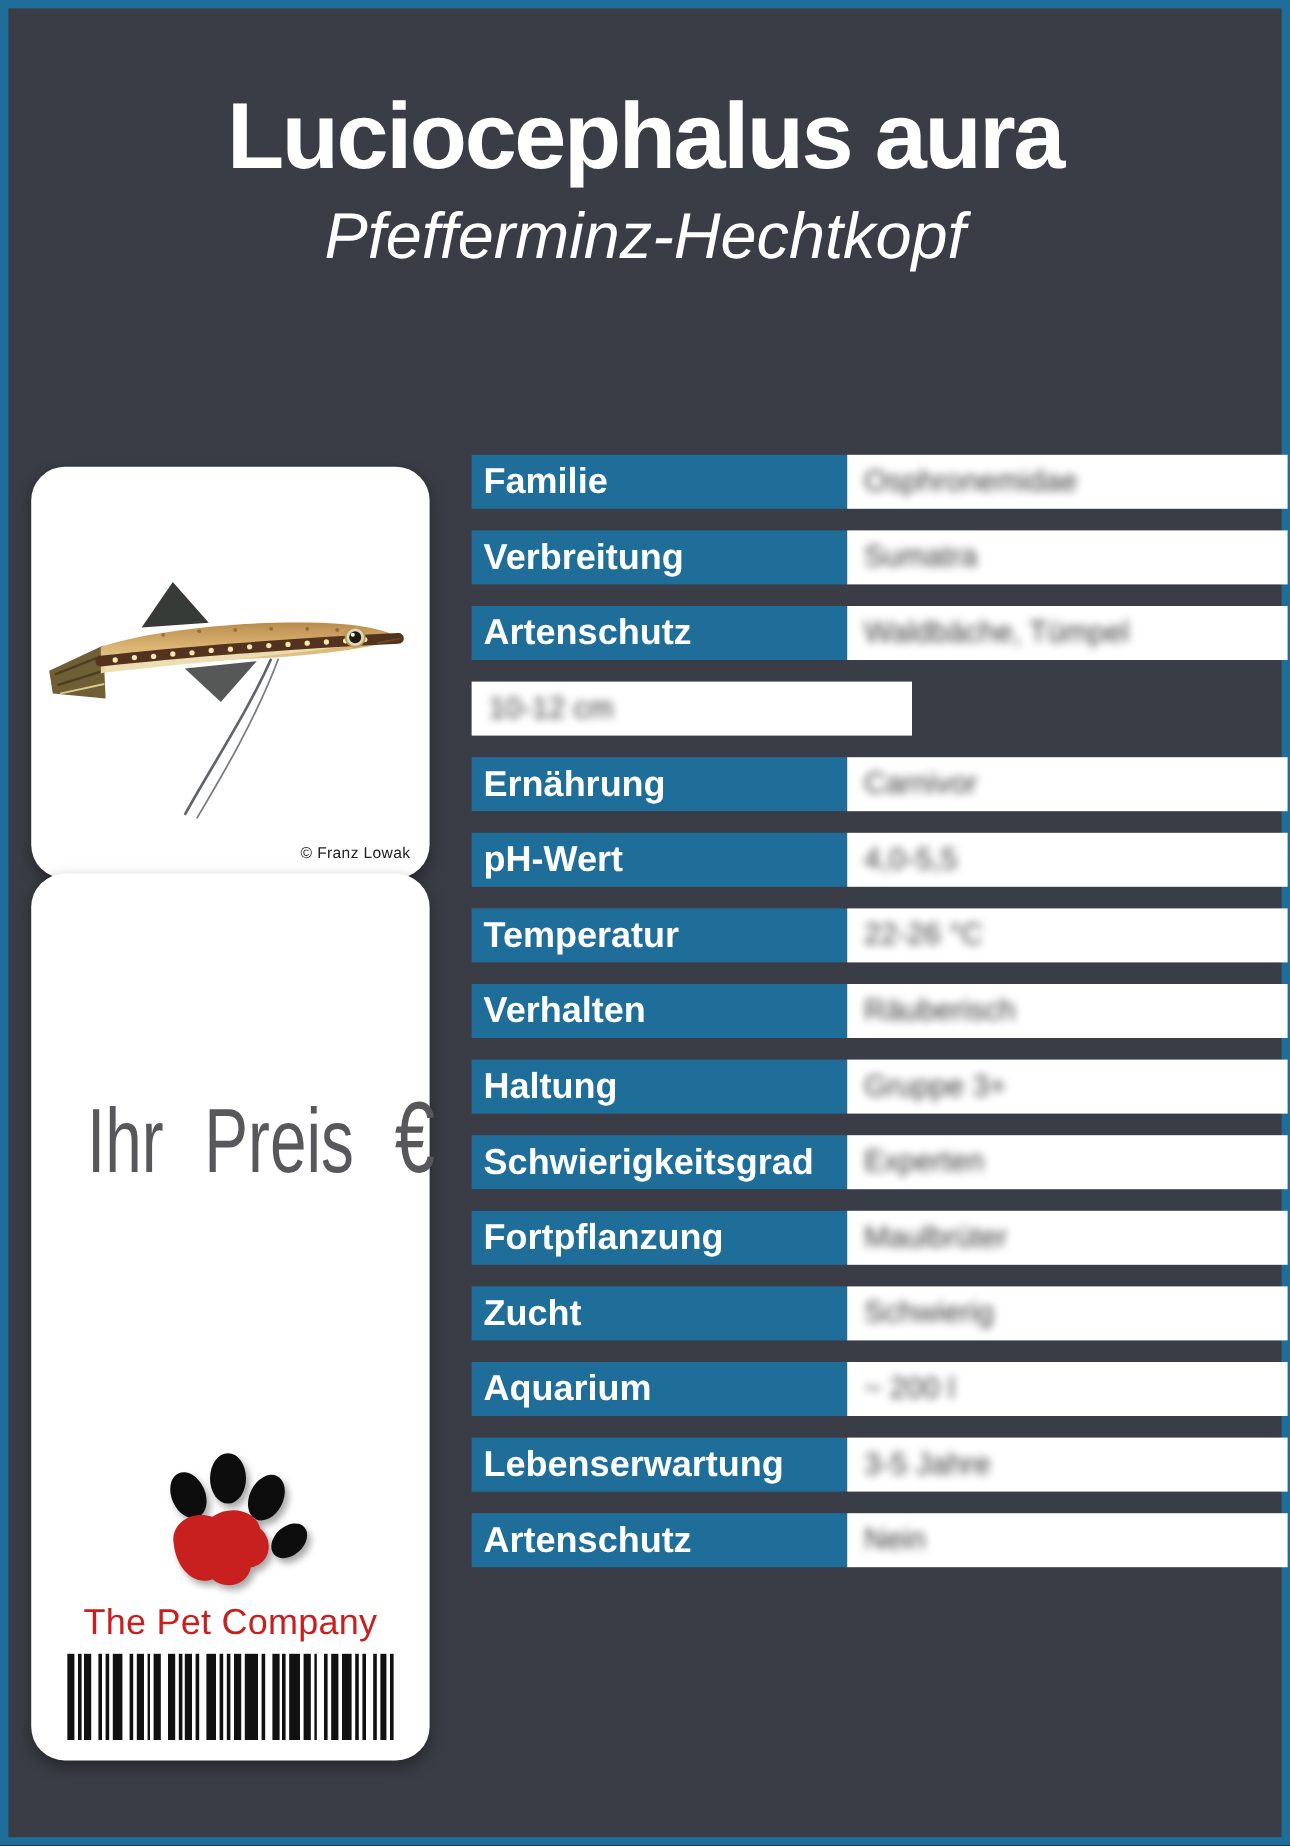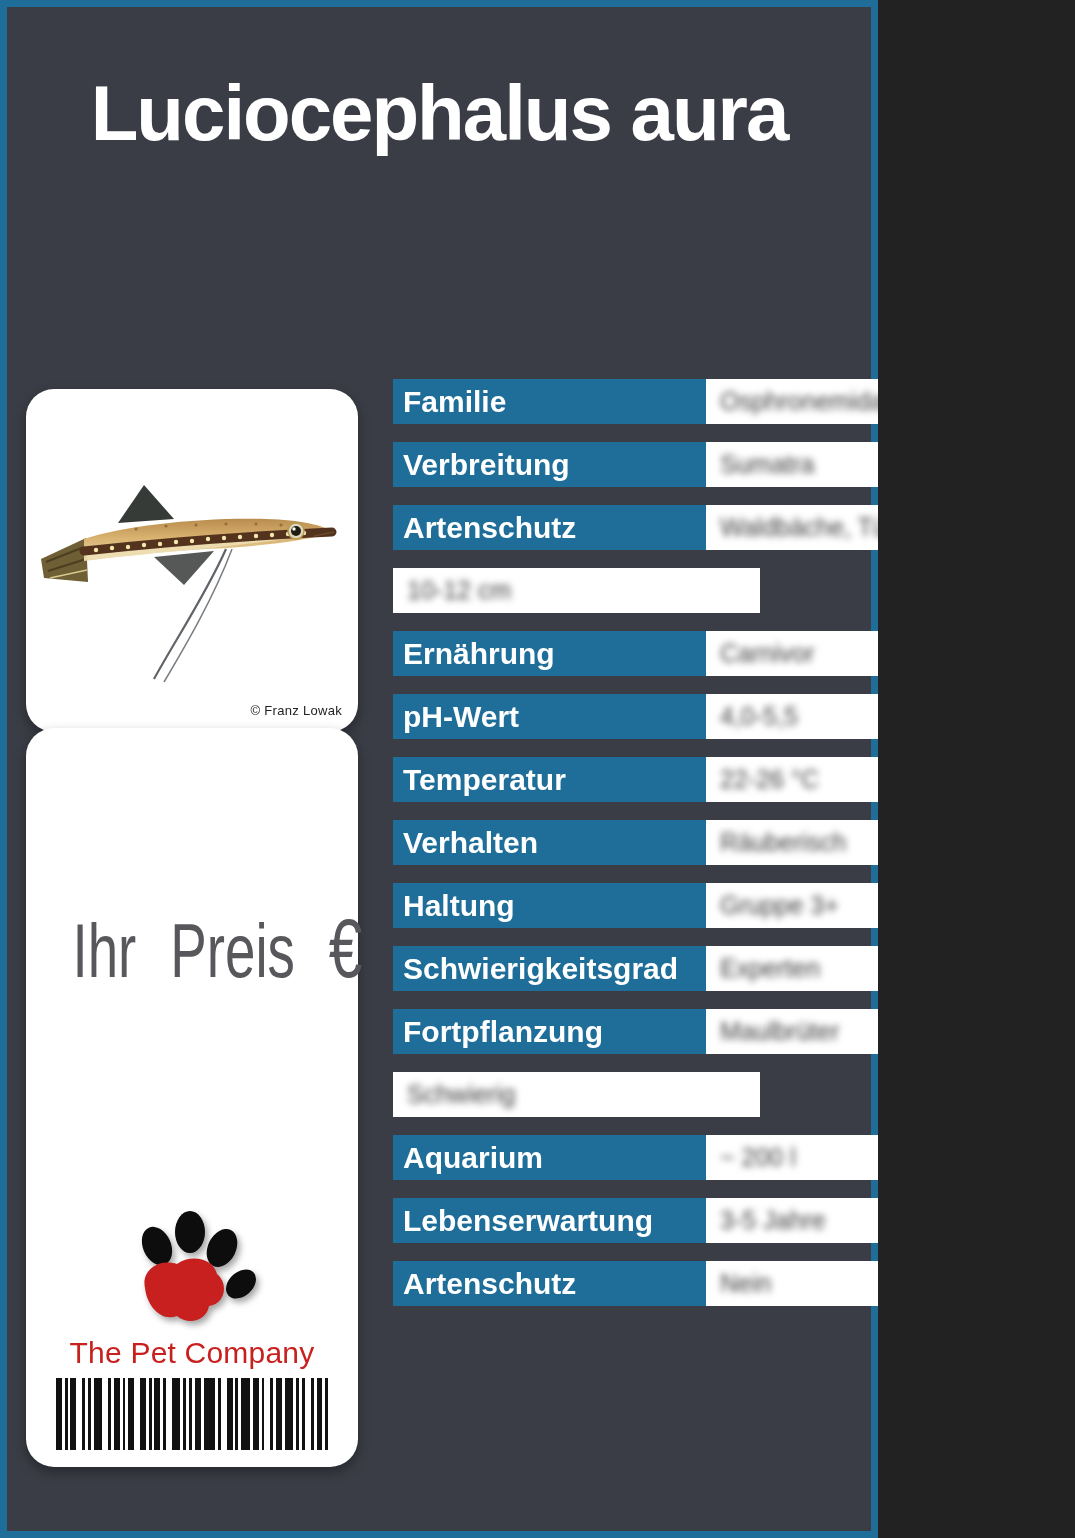--- a/index.html
+++ b/index.html
@@ -1,18 +1,18 @@
 <!DOCTYPE html>
 <html><head>
 <meta charset="utf-8">
 <style>
   html,body{margin:0;padding:0;background:#222;}
   *{box-sizing:border-box;}
   .frame{
-    position:relative;width:878px;height:1538px;
+    position:relative;width:1075px;height:1538px;
     background:#1e6e99;
     font-family:"Liberation Sans", sans-serif;
     overflow:hidden;
   }
   .page{
     position:absolute;inset:7px;
     background:#3a3d45;
   }
   
   .header{position:absolute;top:0;left:0;width:100%;text-align:center;color:#ffffff;}
@@ -72,20 +72,21 @@
   .cell.value .blurred{filter:blur(3.5px);white-space:nowrap;}
 </style>
 </head>
 <body>
 
 <div class="frame">
   <div class="page">
 
     <div class="header">
       <h1 class="title">Luciocephalus aura</h1>
+      <div class="subtitle">Pfefferminz-Hechtkopf</div>
     </div>
 
     <div class="card photo-box">
       <svg class="fish-svg" viewBox="0 0 332 343" xmlns="http://www.w3.org/2000/svg">
         <defs>
           <linearGradient id="bodyGrad" x1="0" y1="0" x2="0" y2="1">
             <stop offset="0" stop-color="#b98c4e"></stop>
             <stop offset="0.45" stop-color="#d9b26f"></stop>
             <stop offset="1" stop-color="#e9d8ac"></stop>
           </linearGradient>
@@ -285,20 +286,21 @@
             <span class="blurred">Experten</span>
           </div>
         </div>
       <div class="row">
           <div class="cell label">Fortpflanzung</div>
           <div class="cell value">
             <span class="blurred">Maulbrüter</span>
           </div>
         </div>
       <div class="row">
+          <div class="cell label">Zucht</div>
           <div class="cell value">
             <span class="blurred">Schwierig</span>
           </div>
         </div>
       <div class="row">
           <div class="cell label">Aquarium</div>
           <div class="cell value">
             <span class="blurred">~ 200 l</span>
           </div>
         </div>

